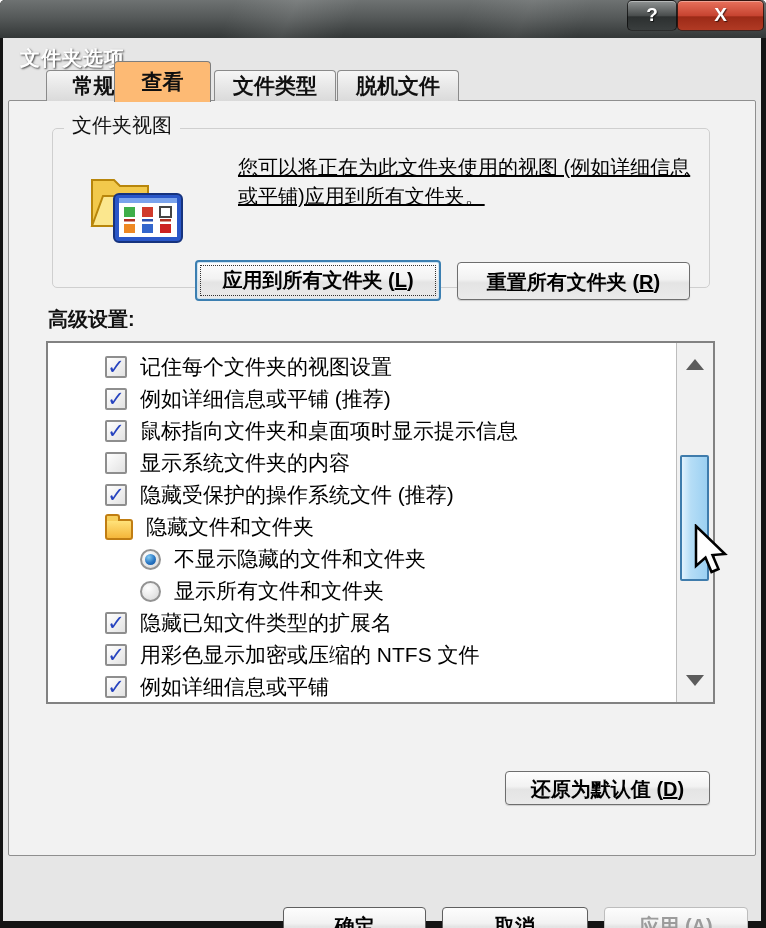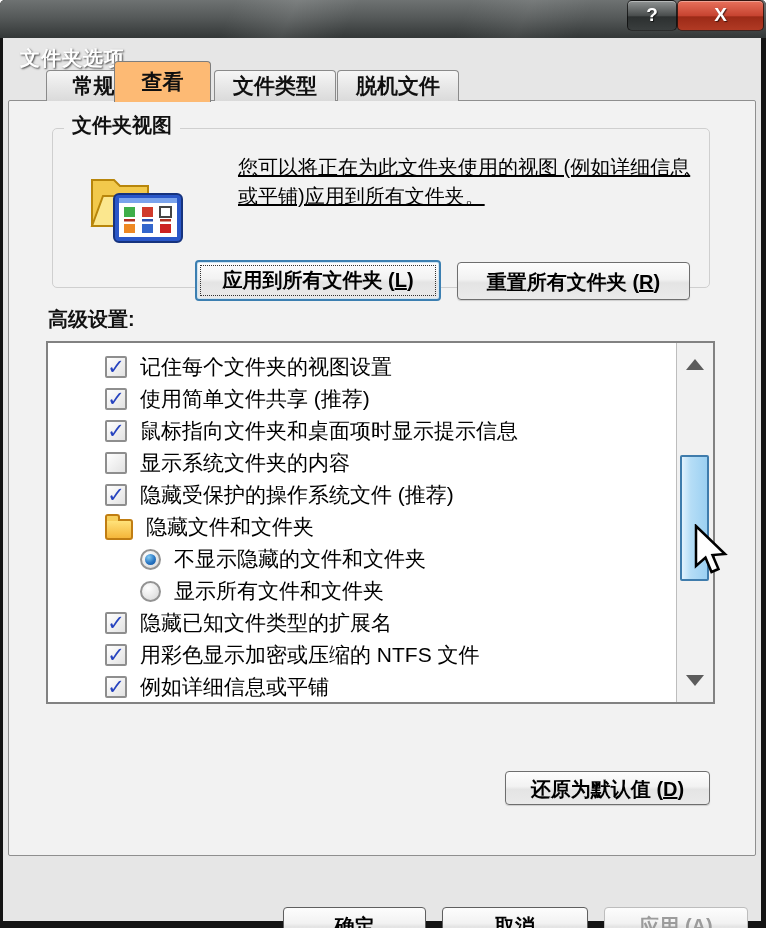--- a/index.html
+++ b/index.html
@@ -61,21 +61,21 @@
     box-sizing:border-box; background:#f2f2f2; border:1px solid #8f8f8f;
     border-radius:2px; z-index:1;
   }
   
   .groupbox {
     position:absolute; left:52px; top:128px; width:658px; height:160px;
     box-sizing:border-box; border:1px solid #cfcfcf; border-radius:5px; z-index:5;
   }
   .group-legend {
     position:absolute; left:64px; top:112px; z-index:6;
-    background:#f2f2f2; padding:0 8px; font-size:20px; font-weight:bold; color:#111;
+    background:#f2f2f2; padding:0 8px; font-size:20px; font-weight:normal; color:#111;
   }
   .fv-icon { position:absolute; left:84px; top:162px; z-index:6; }
   .fv-desc {
     position:absolute; left:238px; top:153px; width:468px; z-index:6;
     font-size:20px; line-height:29px; color:#000;text-decoration:underline;
   }
   
   .btn {
     position:absolute; box-sizing:border-box; z-index:6; cursor:default;
     border:1px solid #6e6e6e; border-radius:4px;
@@ -209,21 +209,21 @@
   <div class="adv-label">高级设置:</div>
 
   <div class="listbox">
     <div class="rows">
         <div class="lrow">
           <span class="cb">✓</span>
           <span class="llabel">记住每个文件夹的视图设置</span>
         </div>
         <div class="lrow">
           <span class="cb">✓</span>
-          <span class="llabel">使用简单文件共享 (推荐)</span>
+          <span class="llabel">例如详细信息或平铺 (推荐)</span>
         </div>
         <div class="lrow">
           <span class="cb">✓</span>
           <span class="llabel">鼠标指向文件夹和桌面项时显示提示信息</span>
         </div>
         <div class="lrow">
           <span class="cb"></span>
           <span class="llabel">显示系统文件夹的内容</span>
         </div>
         <div class="lrow">

